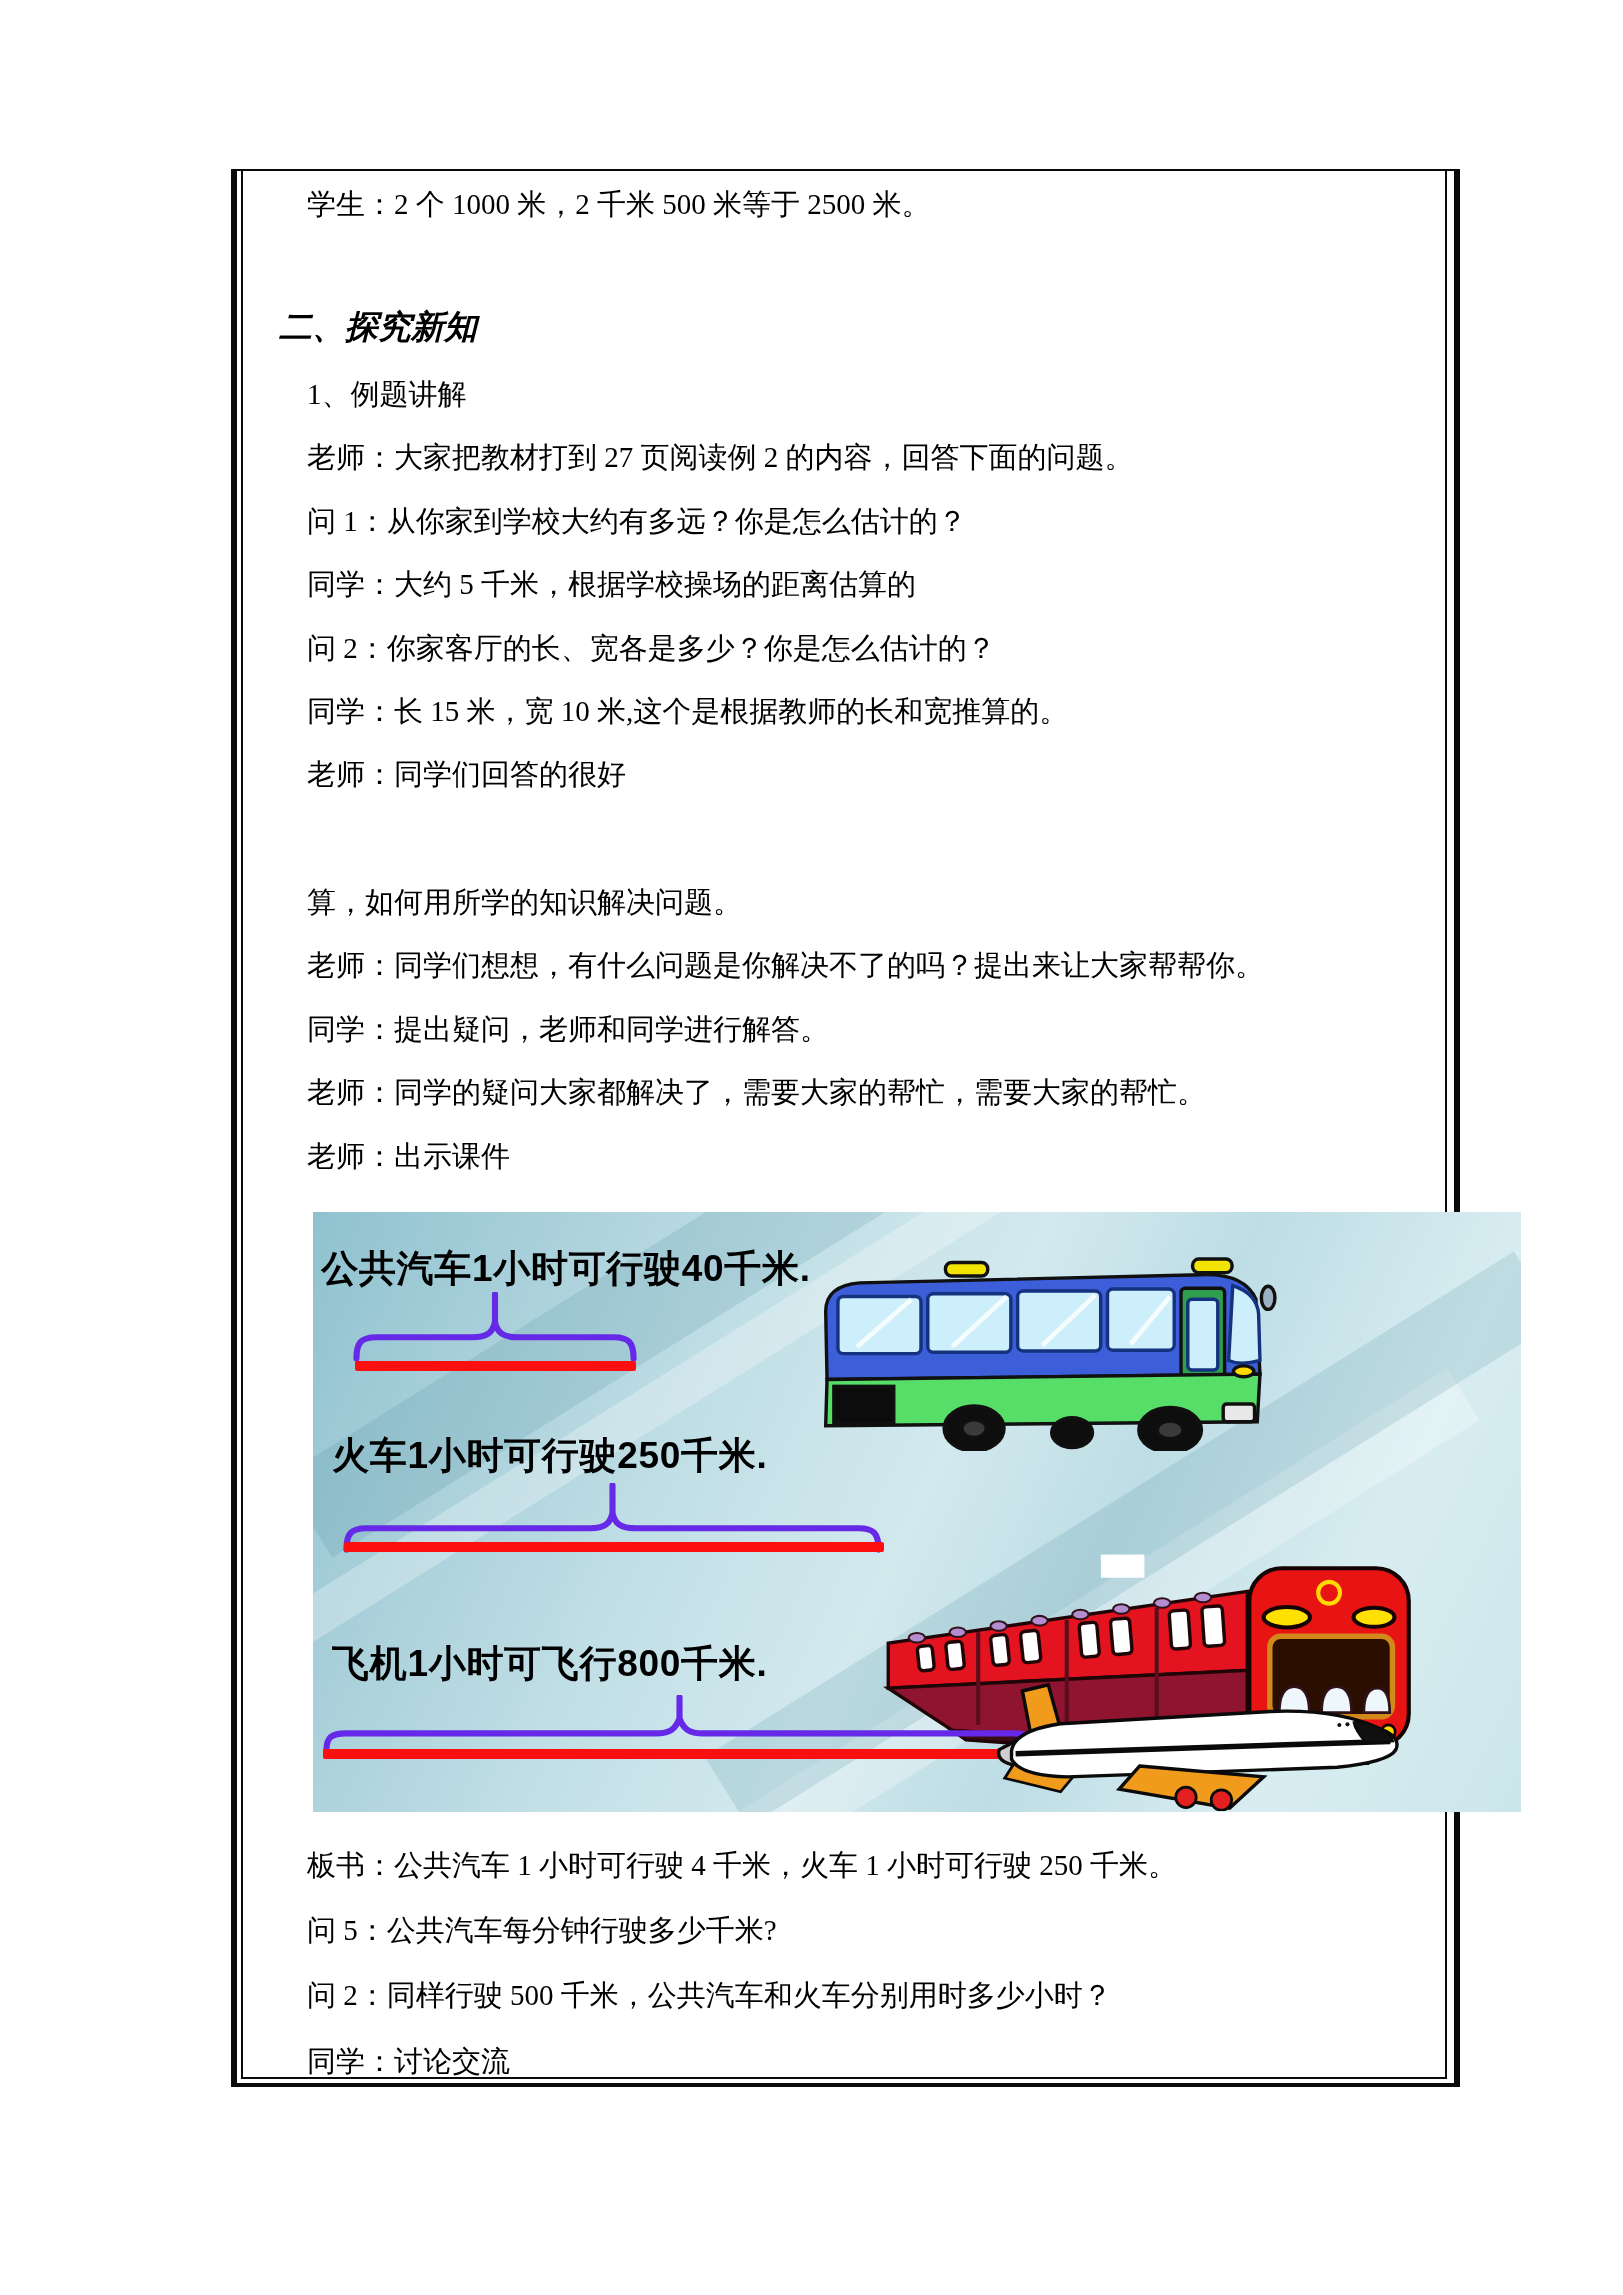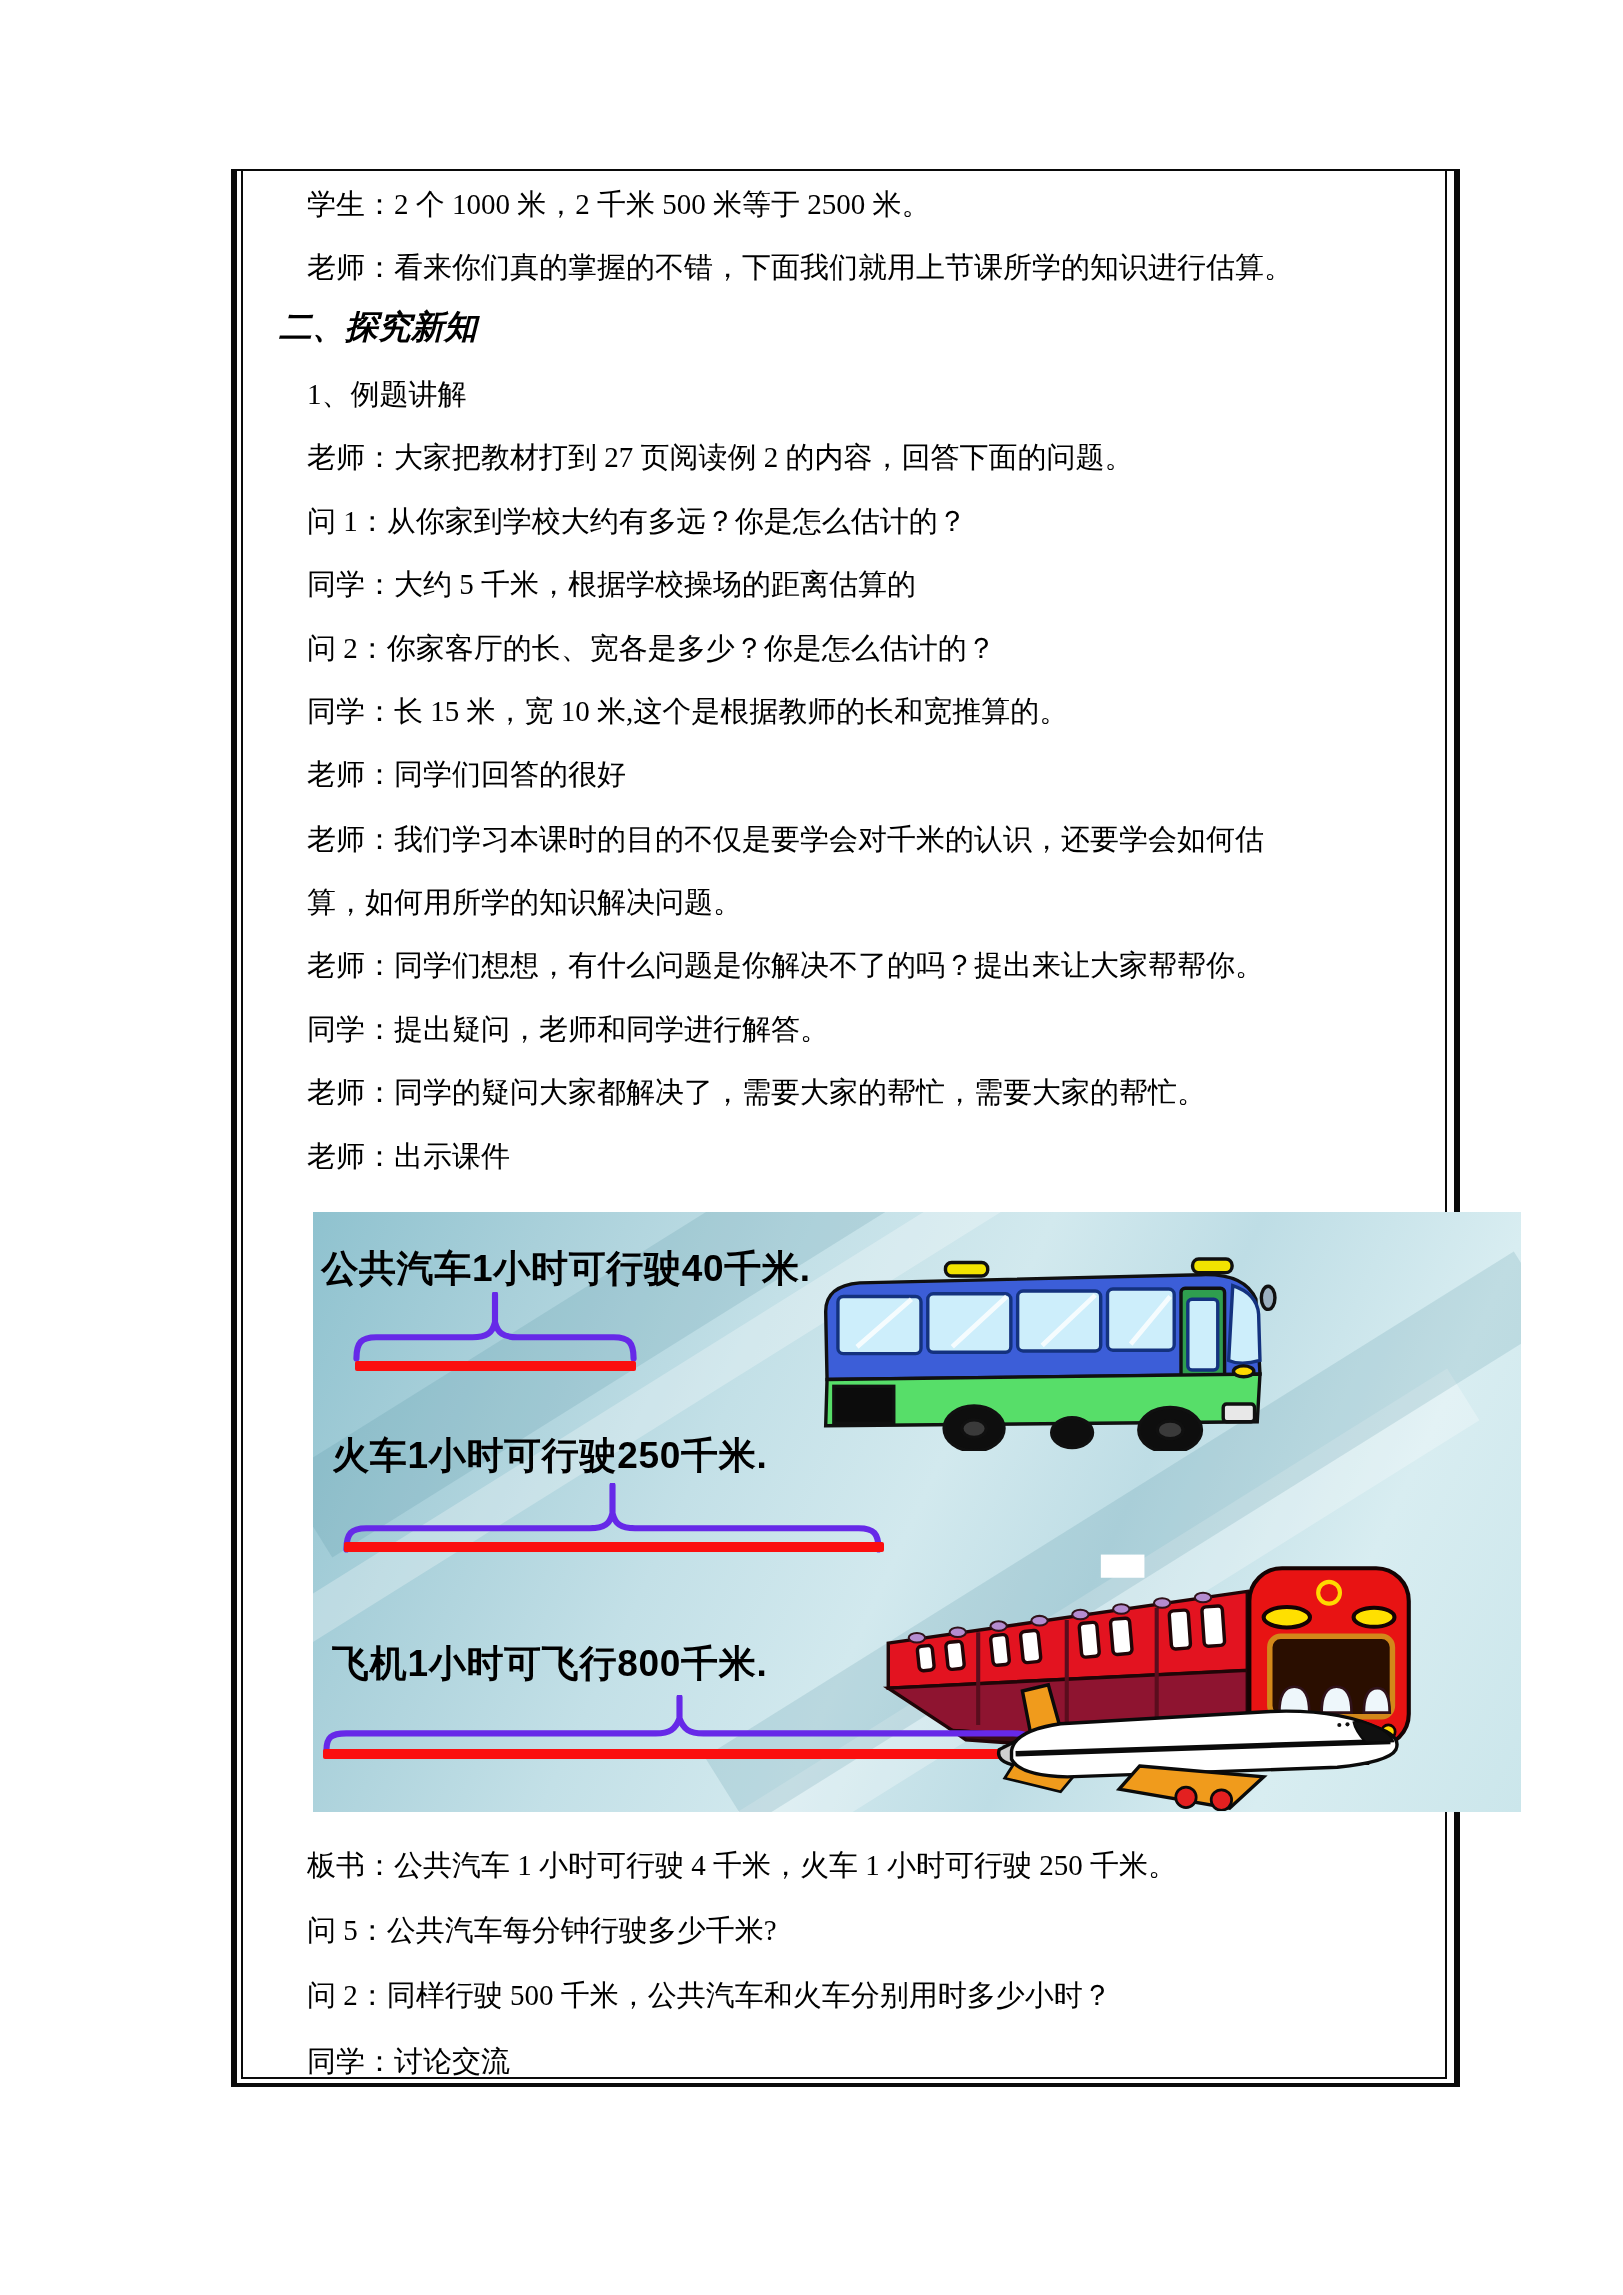--- a/index.html
+++ b/index.html
@@ -27,30 +27,28 @@
 </style>
 </head>
 <body>
 
 <div class="page">
 
   <div class="border-outer"></div>
   <div class="border-inner"></div>
 
   <p class="docline" style="top:187px">学生：2 个 1000 米，2 千米 500 米等于 2500 米。</p>
-  <p class="docline" style="top:250px">老师：看来你们真的掌握的不错，下面我们就用上节课所学的知识进行估算。</p>
   <p class="docline heading" style="top:310px">二、探究新知</p>
   <p class="docline" style="top:377px">1、例题讲解</p>
   <p class="docline" style="top:440px">老师：大家把教材打到 27 页阅读例 2 的内容，回答下面的问题。</p>
   <p class="docline" style="top:504px">问 1：从你家到学校大约有多远？你是怎么估计的？</p>
   <p class="docline" style="top:567px">同学：大约 5 千米，根据学校操场的距离估算的</p>
   <p class="docline" style="top:631px">问 2：你家客厅的长、宽各是多少？你是怎么估计的？</p>
   <p class="docline" style="top:694px">同学：长 15 米，宽 10 米,这个是根据教师的长和宽推算的。</p>
   <p class="docline" style="top:757px">老师：同学们回答的很好</p>
-  <p class="docline" style="top:822px">老师：我们学习本课时的目的不仅是要学会对千米的认识，还要学会如何估</p>
   <p class="docline" style="top:885px">算，如何用所学的知识解决问题。</p>
   <p class="docline" style="top:1012px">同学：提出疑问，老师和同学进行解答。</p>
   <p class="docline" style="top:948px">老师：同学们想想，有什么问题是你解决不了的吗？提出来让大家帮帮你。</p>
   <p class="docline" style="top:1075px">老师：同学的疑问大家都解决了，需要大家的帮忙，需要大家的帮忙。</p>
   <p class="docline" style="top:1139px">老师：出示课件</p>
 
   <div class="slide">
 
     <div class="streak" style="left:-123px;top:164px;width:954px;height:41px;"></div>
     <div class="streak" style="left:205px;top:423px;width:1023px;height:61px;"></div>

